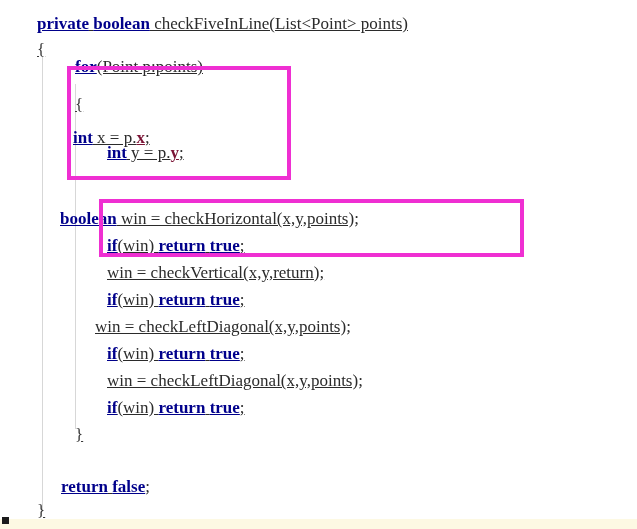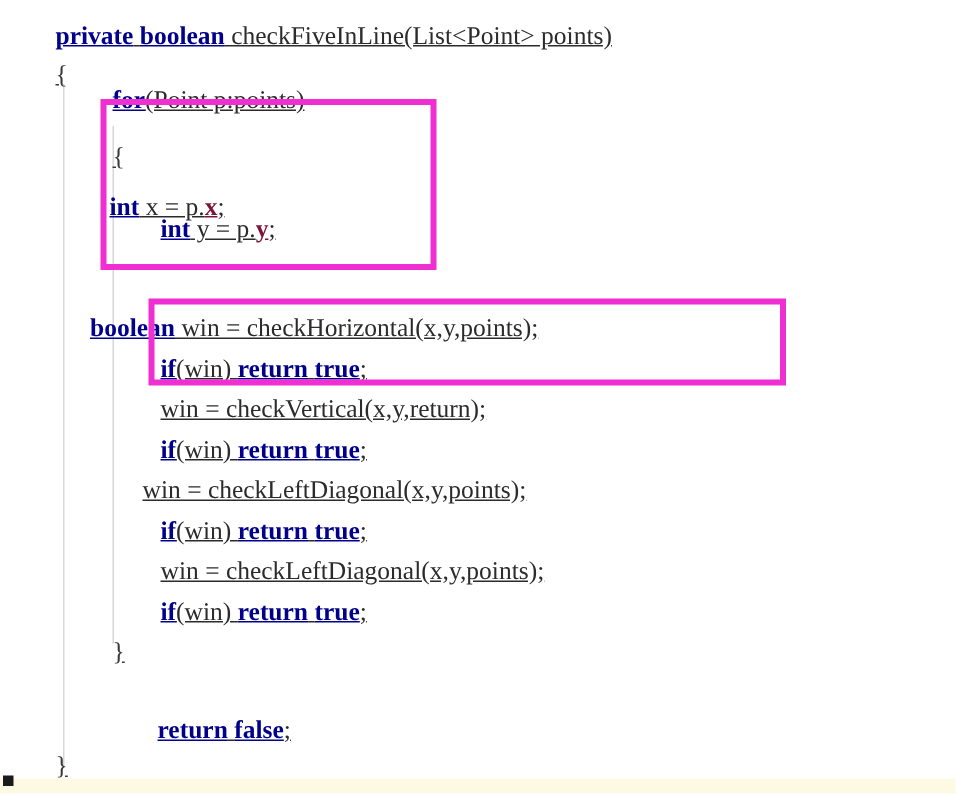--- a/index.html
+++ b/index.html
@@ -96,21 +96,21 @@
       <div class="code-line" style="top: 139px; padding-left: 107px;"><span class="seg kw">int</span><span class="seg id"> y = p.</span><span class="seg fld">y</span><span class="seg pun">;</span></div>
       <div class="code-line" style="top: 205px; padding-left: 46px; margin-left: 14px;"><span class="seg kw">boolean</span><span class="seg id"> win = checkHorizontal(x,y,points);</span></div>
       <div class="code-line" style="top: 232px; padding-left: 107px;"><span class="seg kw">if</span><span class="seg id">(win) </span><span class="seg kw">return</span><span class="seg pun"> </span><span class="seg kw">true</span><span class="seg pun">;</span></div>
       <div class="code-line" style="top: 259px; padding-left: 107px;"><span class="seg id">win = checkVertical(x,y,return);</span></div>
       <div class="code-line" style="top: 286px; padding-left: 107px;"><span class="seg kw">if</span><span class="seg id">(win) </span><span class="seg kw">return</span><span class="seg pun"> </span><span class="seg kw">true</span><span class="seg pun">;</span></div>
       <div class="code-line" style="top: 313px; padding-left: 95px;"><span class="seg id">win = checkLeftDiagonal(x,y,points);</span></div>
       <div class="code-line" style="top: 340px; padding-left: 107px;"><span class="seg kw">if</span><span class="seg id">(win) </span><span class="seg kw">return</span><span class="seg pun"> </span><span class="seg kw">true</span><span class="seg pun">;</span></div>
       <div class="code-line" style="top: 367px; padding-left: 107px;"><span class="seg id">win = checkLeftDiagonal(x,y,points);</span></div>
       <div class="code-line" style="top: 394px; padding-left: 107px;"><span class="seg kw">if</span><span class="seg id">(win) </span><span class="seg kw">return</span><span class="seg pun"> </span><span class="seg kw">true</span><span class="seg pun">;</span></div>
       <div class="code-line" style="top: 421px; padding-left: 75px;"><span class="seg brc">}</span></div>
-      <div class="code-line" style="top: 473px; padding-left: 105px;"><span class="seg kw">return</span><span class="seg pun"> </span><span class="seg kw">false</span><span class="seg pun">;</span></div>
+      <div class="code-line" style="top: 473px; padding-left: 61px;"><span class="seg kw">return</span><span class="seg pun"> </span><span class="seg kw">false</span><span class="seg pun">;</span></div>
       <div class="code-line" style="top: 497px; padding-left: 37px;"><span class="seg brc">}</span></div>
     </div>
   <div id="highlight-boxes">
       <div class="hl-box" title="for-loop variable extraction" style="left: 67px; top: 66px; width: 224px; height: 114px; border-color: rgb(239, 47, 210);"></div>
       <div class="hl-box" title="horizontal win check" style="left: 99px; top: 199px; width: 425px; height: 58px; border-color: rgb(239, 47, 210);"></div>
     </div>
 </div>
 
 <div id="status-strip" style="background: rgb(253, 249, 227);"></div>
 <div id="status-marker" style="background: rgb(27, 27, 27);"></div>

